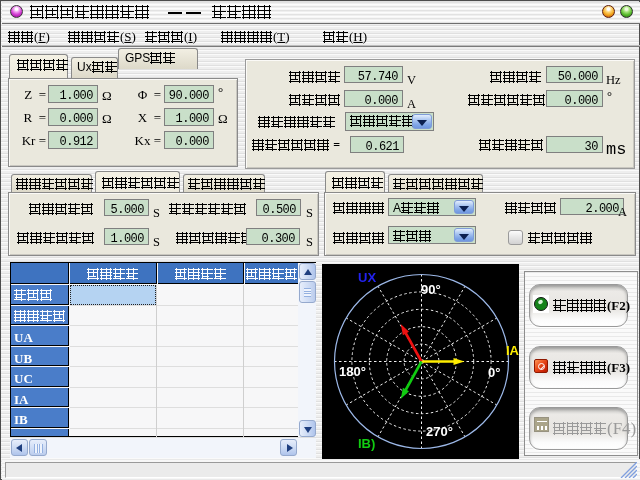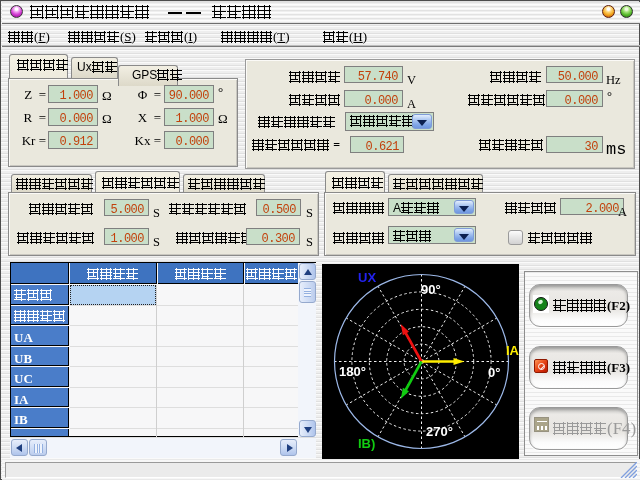--- a/index.html
+++ b/index.html
@@ -12,21 +12,21 @@
  background-size:100% 1px,100% 1px,100% 1px,100% 1px,1px 100%,1px 100%,1px 100%;
  background-position:0 1px,0 36%,0 68%,0 calc(100% - 1px),8% 0,50% 0,92% 0}
 .v1{background-image:linear-gradient(currentColor,currentColor),linear-gradient(currentColor,currentColor),linear-gradient(currentColor,currentColor),linear-gradient(currentColor,currentColor),linear-gradient(currentColor,currentColor),linear-gradient(currentColor,currentColor);
  background-size:100% 1px,100% 1px,100% 1px,1px 90%,1px 100%,55% 1px;
  background-position:0 1px,0 48%,0 calc(100% - 1px),18% 0,60% 0,25% 72%}
 .bd{filter:drop-shadow(.6px 0 0 currentColor) drop-shadow(0 .6px 0 currentColor)}
 .v2{background-image:linear-gradient(currentColor,currentColor),linear-gradient(currentColor,currentColor),linear-gradient(currentColor,currentColor),linear-gradient(currentColor,currentColor),linear-gradient(currentColor,currentColor),linear-gradient(currentColor,currentColor),linear-gradient(currentColor,currentColor);
  background-size:100% 1px,90% 1px,100% 1px,1px 100%,1px 100%,70% 1px,1px 55%;
  background-position:0 1px,10% 40%,0 calc(100% - 1px),10% 0,90% 0,20% 70%,50% 40%}
 .gbox{position:absolute;background:#c9dfc9;border:1px solid #7f7f7f;
- font:12px "Liberation Mono",monospace;letter-spacing:-.5px;color:#c2410c;
+ font:12px "Liberation Mono",monospace;letter-spacing:-.5px;color:#000000;
  text-align:right;padding:3px 4px 0 0}
 .tab{position:absolute;border:1px solid #8a8a8a;border-bottom:none;border-radius:3px 3px 0 0;
  font-size:12px;line-height:12px;white-space:nowrap;color:#000}
 .tab.on{background:linear-gradient(#f4f1e4,#edeadd);z-index:3}
 .tab.off{background:linear-gradient(#f2efe3,#ddd9c9)}
 .dd{position:absolute;background:#c9dfc9;border:1px solid #7f7f7f}
 .ddb{position:absolute;right:1px;top:1px;bottom:1px;width:20px;border-radius:3px;
  background:linear-gradient(#e3eefd,#a8c4f0 40%,#7fa5e6 75%,#6f97e0);border:1px solid #7f9cd8}
 .ddt{position:absolute;width:0;height:0;border:5px solid transparent;border-top:6px solid #0c2050;left:4px;top:5px}
 .hdrc{position:absolute;background:#3e73c0;color:#fff;overflow:hidden}
@@ -43,21 +43,21 @@
 <div class="abs" style="left:619px;top:4px;width:13px;height:13px;border-radius:50%;background:radial-gradient(circle at 50% 28%,#eefadf 0 12%,#a8e47e 30%,#58ba2c 60%,#2f7d14 90%,#1c4f0c);border:1px solid #2e2e2e"></div>
 <div class="abs" style="left:1px;top:24px;width:638px;height:22px;border-bottom:1px solid #7a7a7a;box-shadow:0 -1px 0 #bdbdbd inset"></div>
 <div class="abs" style="left:7px;top:30px;font-size:12px;line-height:12px;color:#000"><i class="c v0"></i><i class="c v0"></i><span style="font-family:'Liberation Serif';font-size:13px">(<span style="text-decoration:underline">F</span>)</span></div>
 <div class="abs" style="left:67px;top:30px;font-size:12px;line-height:12px;color:#000"><i class="c v0"></i><i class="c v0"></i><i class="c v2"></i><i class="c v1"></i><span style="font-family:'Liberation Serif';font-size:13px">(<span style="text-decoration:underline">S</span>)</span></div>
 <div class="abs" style="left:144px;top:30px;font-size:12px;line-height:12px;color:#000"><i class="c v1"></i><i class="c v2"></i><i class="c v2"></i><span style="font-family:'Liberation Serif';font-size:13px">(<span style="text-decoration:underline">I</span>)</span></div>
 <div class="abs" style="left:220px;top:30px;font-size:12px;line-height:12px;color:#000"><i class="c v0"></i><i class="c v0"></i><i class="c v0"></i><i class="c v0"></i><span style="font-family:'Liberation Serif';font-size:13px">(<span style="text-decoration:underline">T</span>)</span></div>
 <div class="abs" style="left:322px;top:30px;font-size:12px;line-height:12px;color:#000"><i class="c v2"></i><i class="c v1"></i><span style="font-family:'Liberation Serif';font-size:13px">(<span style="text-decoration:underline">H</span>)</span></div>
 <div class="abs" style="left:7px;top:77px;width:230px;height:89px;background:#eae8dd;border:1px solid #8a8a8a;box-shadow:inset 1px 1px 0 #fbfaf7, inset -1px -1px 0 #c9c7c0"></div>
 <div class="tab on abs" style="left:8px;top:53px;width:59px;height:24px;padding:4px 0 0 7px"><i class="c v2"></i><i class="c v2"></i><i class="c v2"></i><i class="c v1"></i></div>
 <div class="tab off abs" style="left:70px;top:56px;width:47px;height:21px;padding:3px 0 0 5px;font-size:12px">Ux<i class="c v2"></i><i class="c v1"></i></div>
-<div class="tab off abs" style="left:117px;top:64px;width:60px;height:21px;padding:3px 0 0 13px">GPS<i class="c v2"></i><i class="c v1"></i></div>
+<div class="tab off abs" style="left:117px;top:47px;width:80px;height:21px;padding:3px 0 0 6px">GPS<i class="c v2"></i><i class="c v1"></i></div>
 <div class="abs" style="left:19px;top:88px;width:26px;text-align:right;font-family:'Liberation Serif';font-size:13px;line-height:12px">Z&nbsp;&nbsp;=</div>
 <div class="gbox" style="left:47px;top:84px;width:50px;height:18px">1.000</div>
 <div class="abs" style="left:101px;top:89px;font-family:'Liberation Serif';font-size:13px;line-height:12px">Ω</div>
 <div class="abs" style="left:128px;top:88px;width:32px;text-align:right;font-family:'Liberation Serif';font-size:13px;line-height:12px">Φ&nbsp;&nbsp;=</div>
 <div class="gbox" style="left:163px;top:84px;width:50px;height:18px">90.000</div>
 <div class="abs" style="left:217px;top:85px;font-family:'Liberation Serif';font-size:13px;line-height:12px">°</div>
 <div class="abs" style="left:19px;top:111px;width:26px;text-align:right;font-family:'Liberation Serif';font-size:13px;line-height:12px">R&nbsp;&nbsp;=</div>
 <div class="gbox" style="left:47px;top:107px;width:50px;height:18px">0.000</div>
 <div class="abs" style="left:101px;top:112px;font-family:'Liberation Serif';font-size:13px;line-height:12px">Ω</div>
 <div class="abs" style="left:128px;top:111px;width:32px;text-align:right;font-family:'Liberation Serif';font-size:13px;line-height:12px">X&nbsp;&nbsp;=</div>

